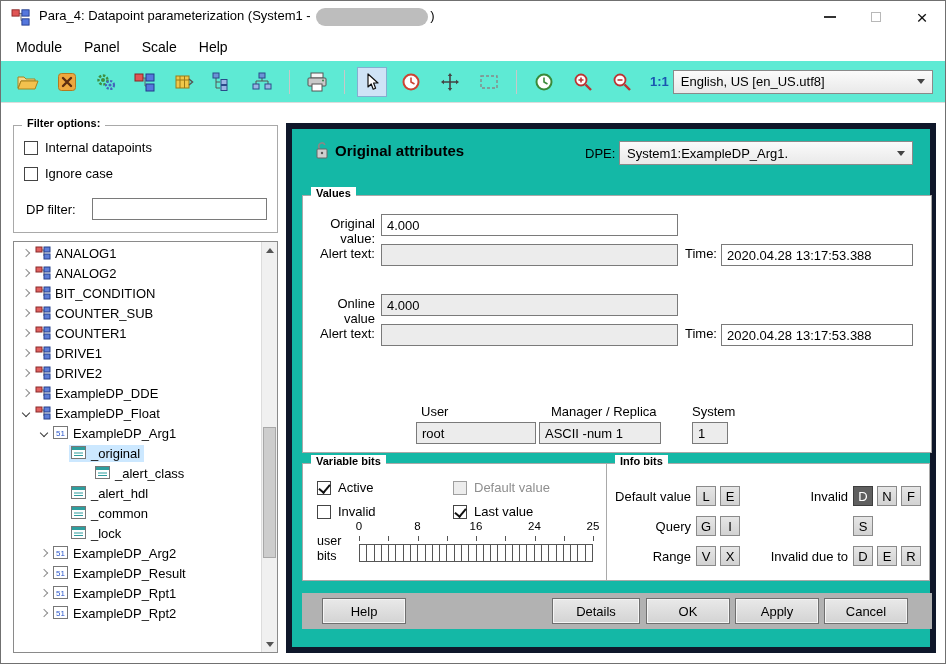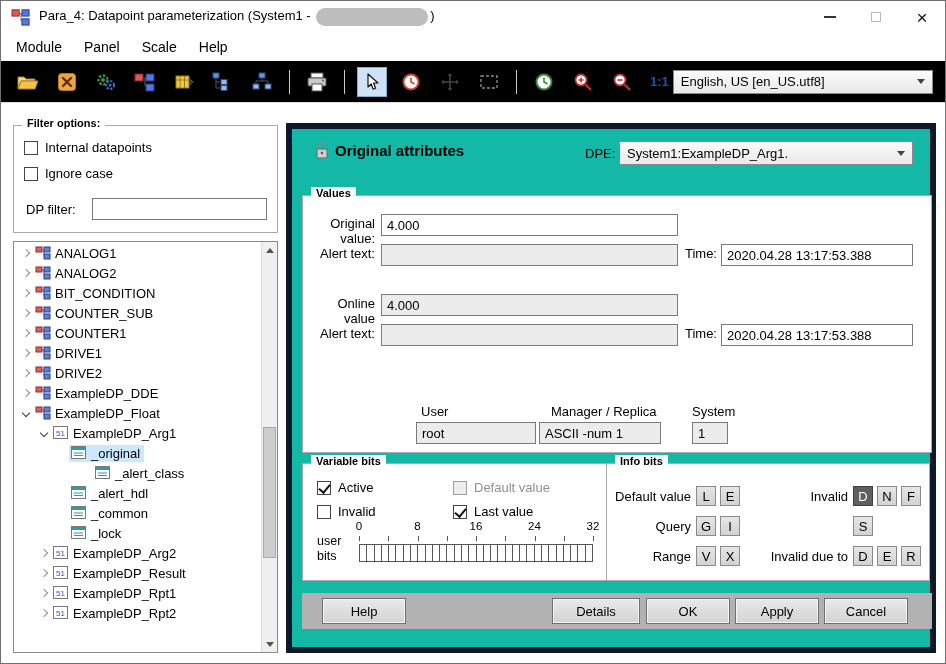--- a/index.html
+++ b/index.html
@@ -16,21 +16,21 @@
   .wc { width:46px; height:32px; display:flex; align-items:center; justify-content:center; }
   .wc-min-bar { width:12px; height:2px; background:#333; }
   .wc-max-box { width:10px; height:10px; border:1.5px solid #b8b8b8; }
   .wc-close-x { font-size:19px; line-height:19px; color:#111; }
 
   
   .menubar { position:absolute; left:0; top:32px; right:0; height:28px; display:flex; align-items:center; padding-left:4px; background:#fff; }
   .menu-item { padding:5px 11px; font-size:14px; cursor:default; }
 
   
-  .toolbar { position:absolute; left:0; top:60px; right:0; height:42px; background:#000000; border-bottom:1px solid #dcdcdc; display:flex; align-items:center; padding:0 12px; }
+  .toolbar { position:absolute; left:0; top:60px; right:0; height:42px; background:#5eead4; border-bottom:1px solid #dcdcdc; display:flex; align-items:center; padding:0 12px; }
   .tb-icons { display:flex; align-items:center; gap:9px; }
   .tb-btn { width:30px; height:30px; display:flex; align-items:center; justify-content:center; border:1px solid transparent; flex:none; }
   .tb-btn.active { background:#cfe3f6; border:1px solid #84aed1; }
   .tb-btn.tb-text { font-weight:bold; color:#1a56b0; font-size:13px; width:auto; padding:0 3px; }
   .tb-sep { width:1px; height:24px; background:#c8c8c8; margin:0 3px; flex:none; }
   .combo { border:1px solid #8a8a8a; background:linear-gradient(#fbfbfb,#e9e9e9); display:flex; align-items:center; padding:0 7px; font-size:13px; height:24px; }
   .combo .arrow { margin-left:auto; width:0; height:0; border-left:4px solid transparent; border-right:4px solid transparent; border-top:5px solid #444; }
   .lang-combo { margin-left:auto; width:289px; }
 
   
@@ -642,21 +642,21 @@
 
     <div class="gb vb-group">
       <span class="gb-title">Variable bits</span>
       <div class="ub-label">user bits</div>
       <div class="ruler">
         <div class="ruler-nums">
             <span style="left: 0%;">0</span>
             <span style="left: 25%;">8</span>
             <span style="left: 50%;">16</span>
             <span style="left: 75%;">24</span>
-            <span style="left: 100%;">32</span>
+            <span style="left: 100%;">25</span>
           </div>
         <div class="ruler-ticks">
             <i style="left: 0%;"></i>
             <i style="left: 12.5%;"></i>
             <i style="left: 25%;"></i>
             <i style="left: 37.5%;"></i>
             <i style="left: 50%;"></i>
             <i style="left: 62.5%;"></i>
             <i style="left: 75%;"></i>
             <i style="left: 87.5%;"></i>

